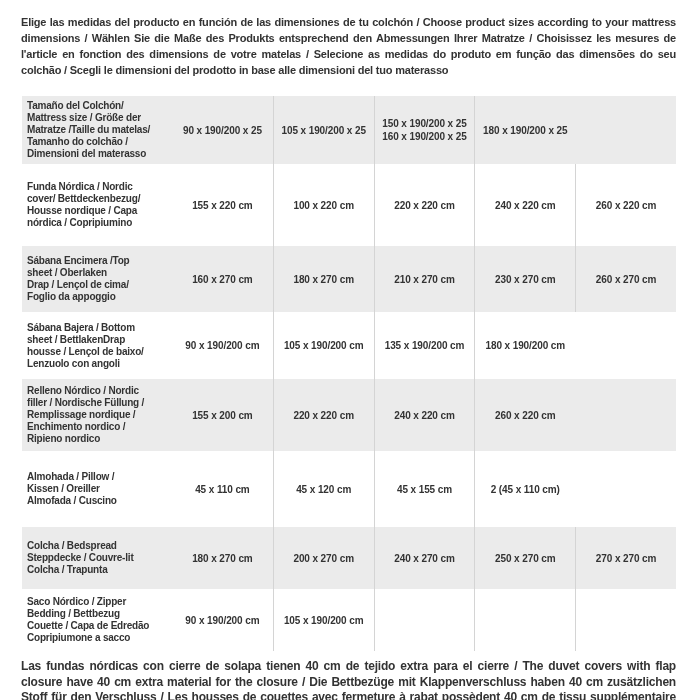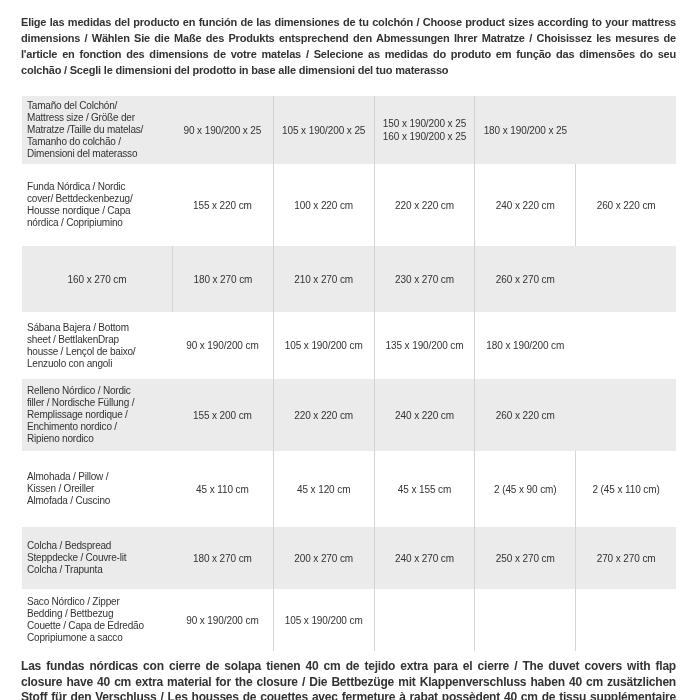--- a/index.html
+++ b/index.html
@@ -26,21 +26,21 @@
   .trow:nth-child(2){height:82px}
   .trow:nth-child(3){height:66px}
   .trow:nth-child(4){height:67px}
   .trow:nth-child(5){height:72px}
   .trow:nth-child(6){height:76px}
   .trow:nth-child(7){height:62px}
   .trow:nth-child(8){height:62px}
   .cell{
     display:flex;align-items:center;justify-content:center;
     text-align:center;white-space:pre-line;
-    font-size:10px;font-weight:400;color:#333333;
+    font-size:10px;font-weight:700;color:#333333;
     letter-spacing:-0.1px;line-height:13px;
     padding:2px 3px;box-sizing:border-box;min-width:0;
   }
   .cell.label{
     justify-content:flex-start;text-align:left;
     padding-left:5px;line-height:12px;font-size:10px;letter-spacing:-0.2px;
   }
   .cell.sep{border-left:1px solid #d4d4d4;}
   .footnote{
     margin:8px 24px 0 21px;
@@ -76,20 +76,24 @@
 Housse nordique  / Capa
 nórdica / Copripiumino</div>
       <div class="cell">155 x 220 cm</div>
       <div class="cell sep">100 x 220 cm</div>
       <div class="cell sep">220 x 220 cm</div>
       <div class="cell sep">240 x 220 cm</div>
       <div class="cell sep">260 x 220 cm</div>
     </div>
 
     <div class="trow gray">
+      <div class="cell label">Sábana Encimera /Top
+sheet / Oberlaken
+Drap / Lençol de cima/
+Foglio da appoggio</div>
       <div class="cell">160 x 270 cm</div>
       <div class="cell sep">180 x 270 cm</div>
       <div class="cell sep">210 x 270 cm</div>
       <div class="cell sep">230 x 270 cm</div>
       <div class="cell sep">260 x 270 cm</div>
     </div>
 
     <div class="trow">
       <div class="cell label">Sábana Bajera / Bottom
 sheet / BettlakenDrap
@@ -113,21 +117,20 @@
       <div class="cell sep">260 x 220 cm</div>
     </div>
 
     <div class="trow">
       <div class="cell label">Almohada  / Pillow /
 Kissen / Oreiller
 Almofada / Cuscino</div>
       <div class="cell">45 x 110 cm</div>
       <div class="cell sep">45 x 120 cm</div>
       <div class="cell sep">45 x 155 cm</div>
-      <div class="cell sep">2 (45 x 90 cm)</div>
       <div class="cell sep">2 (45 x 110 cm)</div>
     </div>
 
     <div class="trow gray">
       <div class="cell label">Colcha / Bedspread
 Steppdecke / Couvre-lit
 Colcha / Trapunta</div>
       <div class="cell">180 x 270 cm</div>
       <div class="cell sep">200 x 270 cm</div>
       <div class="cell sep">240 x 270 cm</div>

